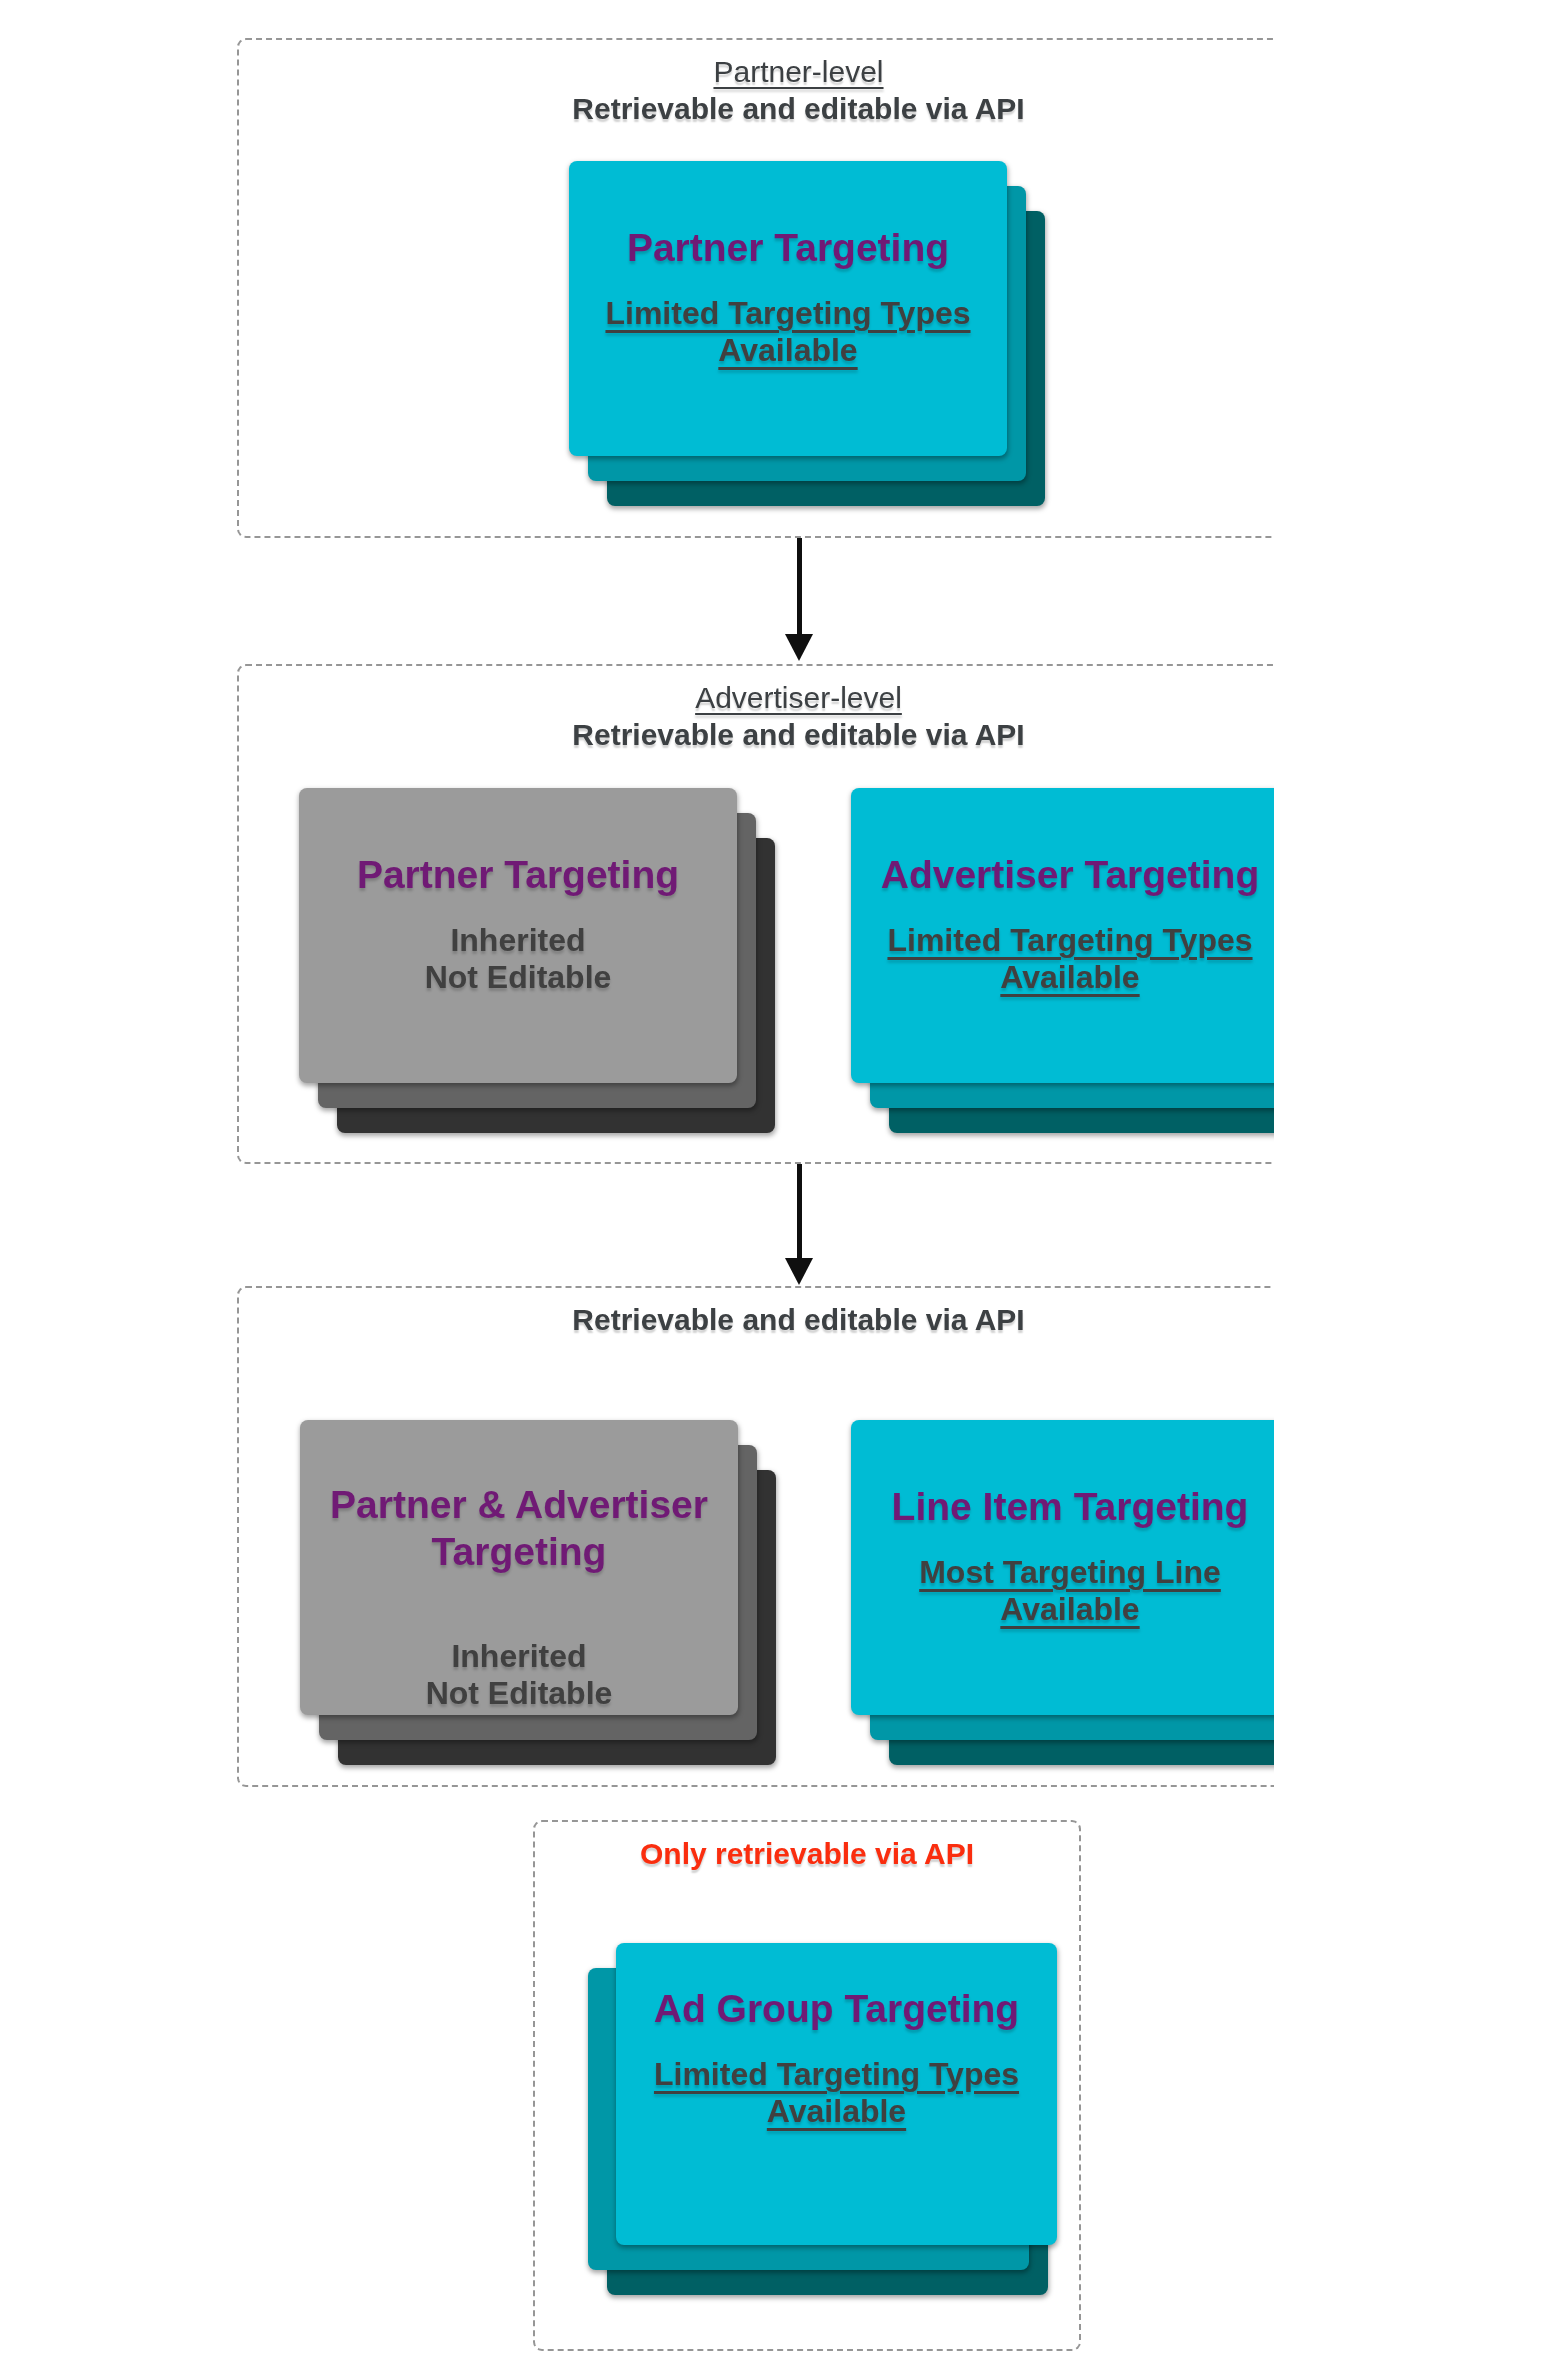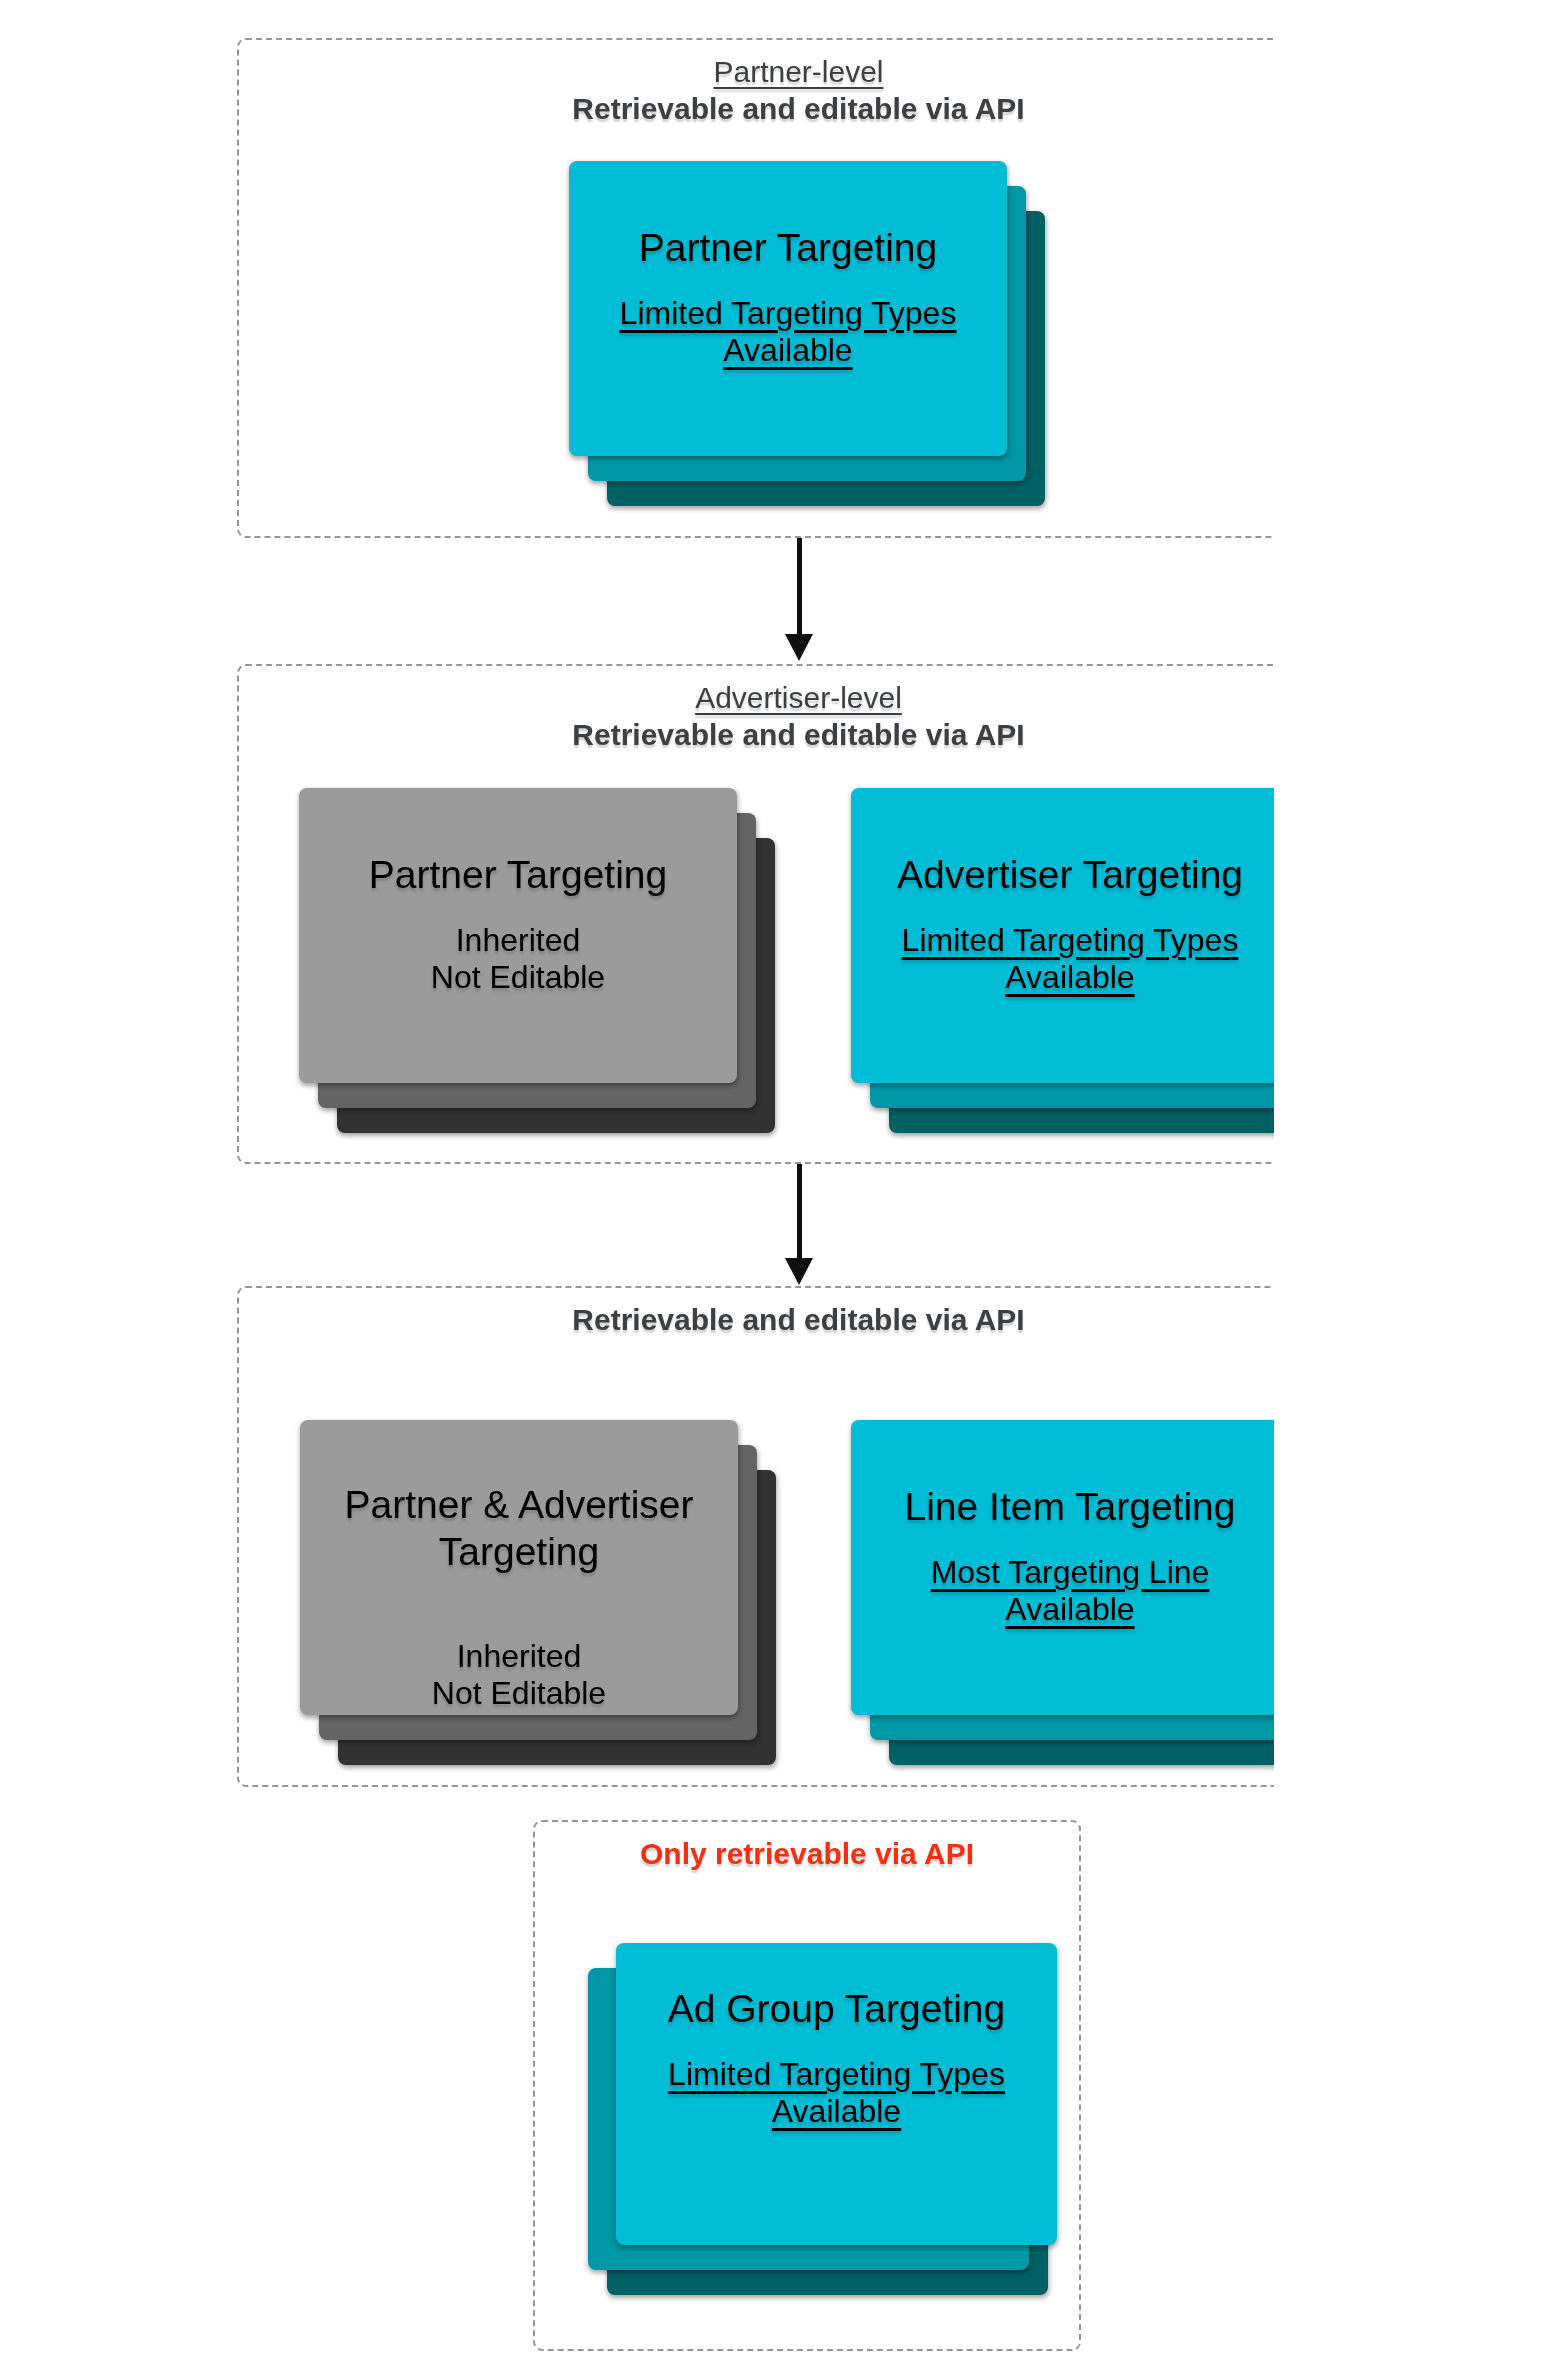--- a/index.html
+++ b/index.html
@@ -61,26 +61,26 @@
   .card{
     display:flex;flex-direction:column;align-items:center;
     box-sizing:border-box;
     text-align:center;
     padding:63px 18px 0 18px;
   }
   .card.two-line{padding-top:61px;gap:33px;}
   .card.tall{padding-top:42px;margin-left:47px;}
   .tall-stack{--cw:441px;--ch:302px;}
   .card-title{
-    font-size:39px;line-height:47px;font-weight:400;color:#000000;
+    font-size:39px;line-height:47px;font-weight:700;color:#701a75;
     text-shadow:0 2.7px 2.7px rgba(0,0,0,0.18);
   }
   .card-sub{
     margin-top:24px;
-    font-size:32px;line-height:37px;font-weight:400;color:#000000;
+    font-size:32px;line-height:37px;font-weight:700;color:#404040;
     text-shadow:0 2.7px 2.7px rgba(0,0,0,0.18);
   }
   .two-line .card-sub{margin-top:30px;}
   .card-sub.u div{
     text-decoration:underline;
     text-decoration-thickness:2.7px;
     text-underline-offset:6.3px;
   }
 
   

